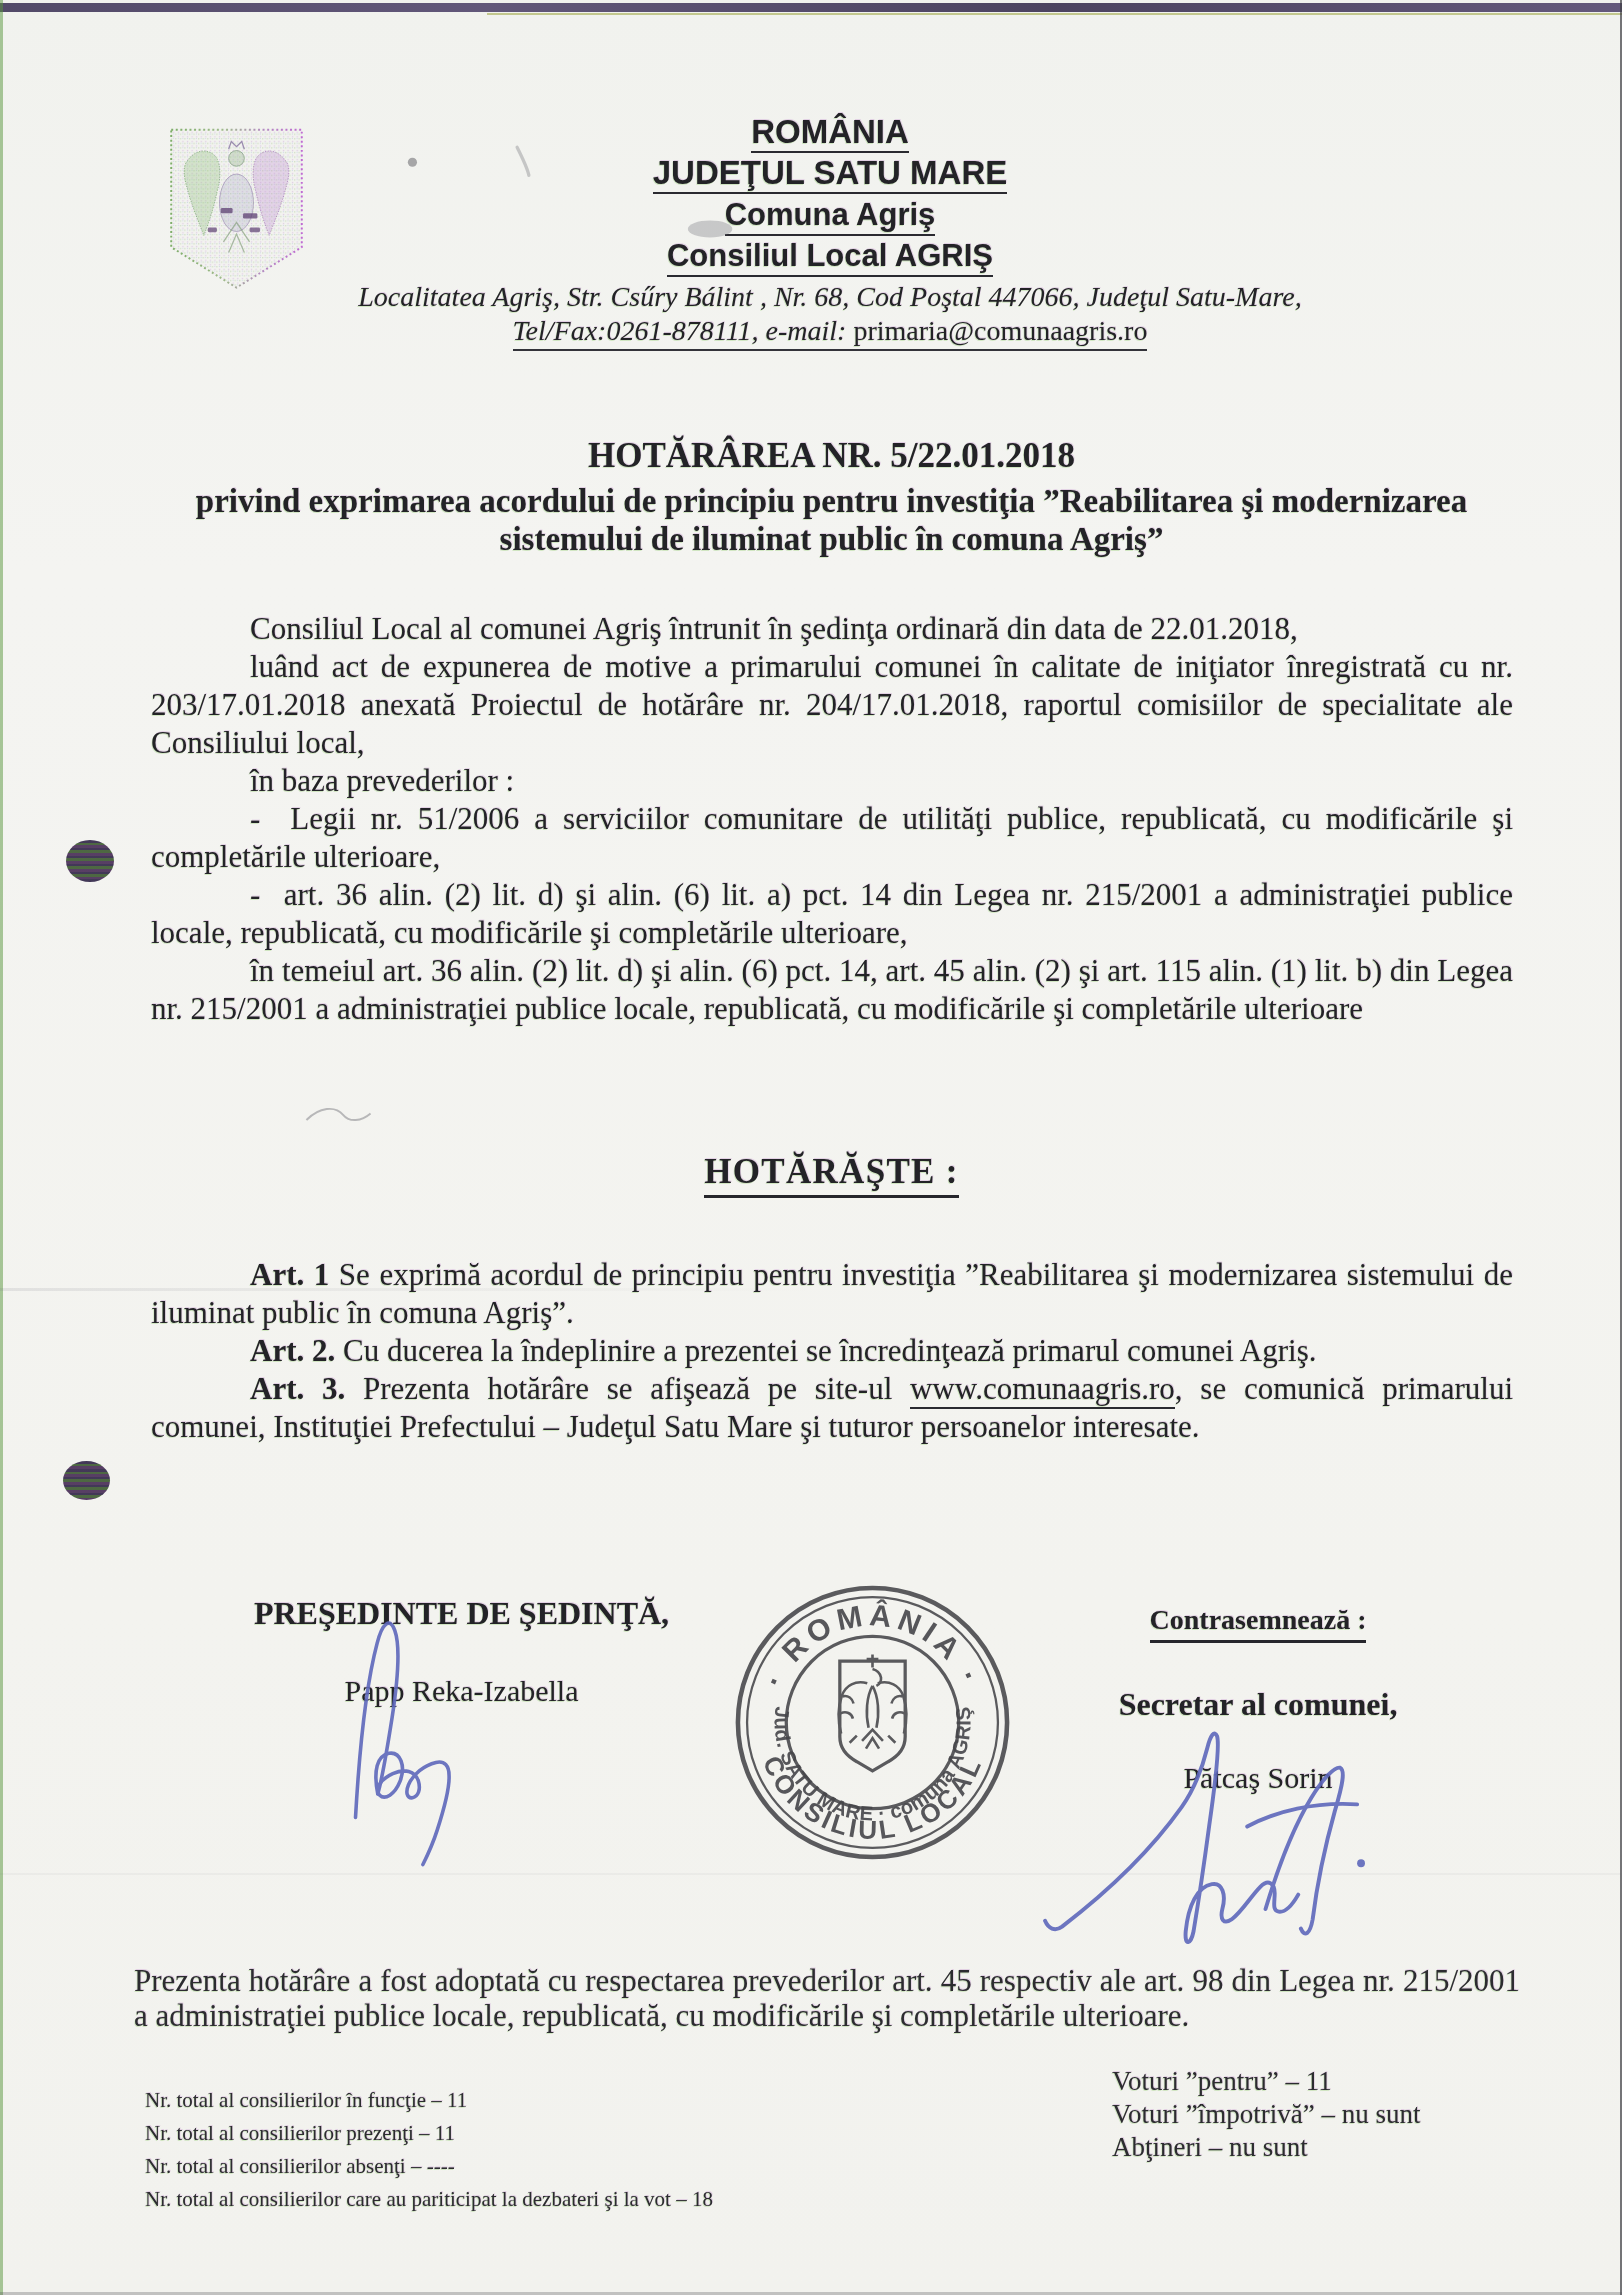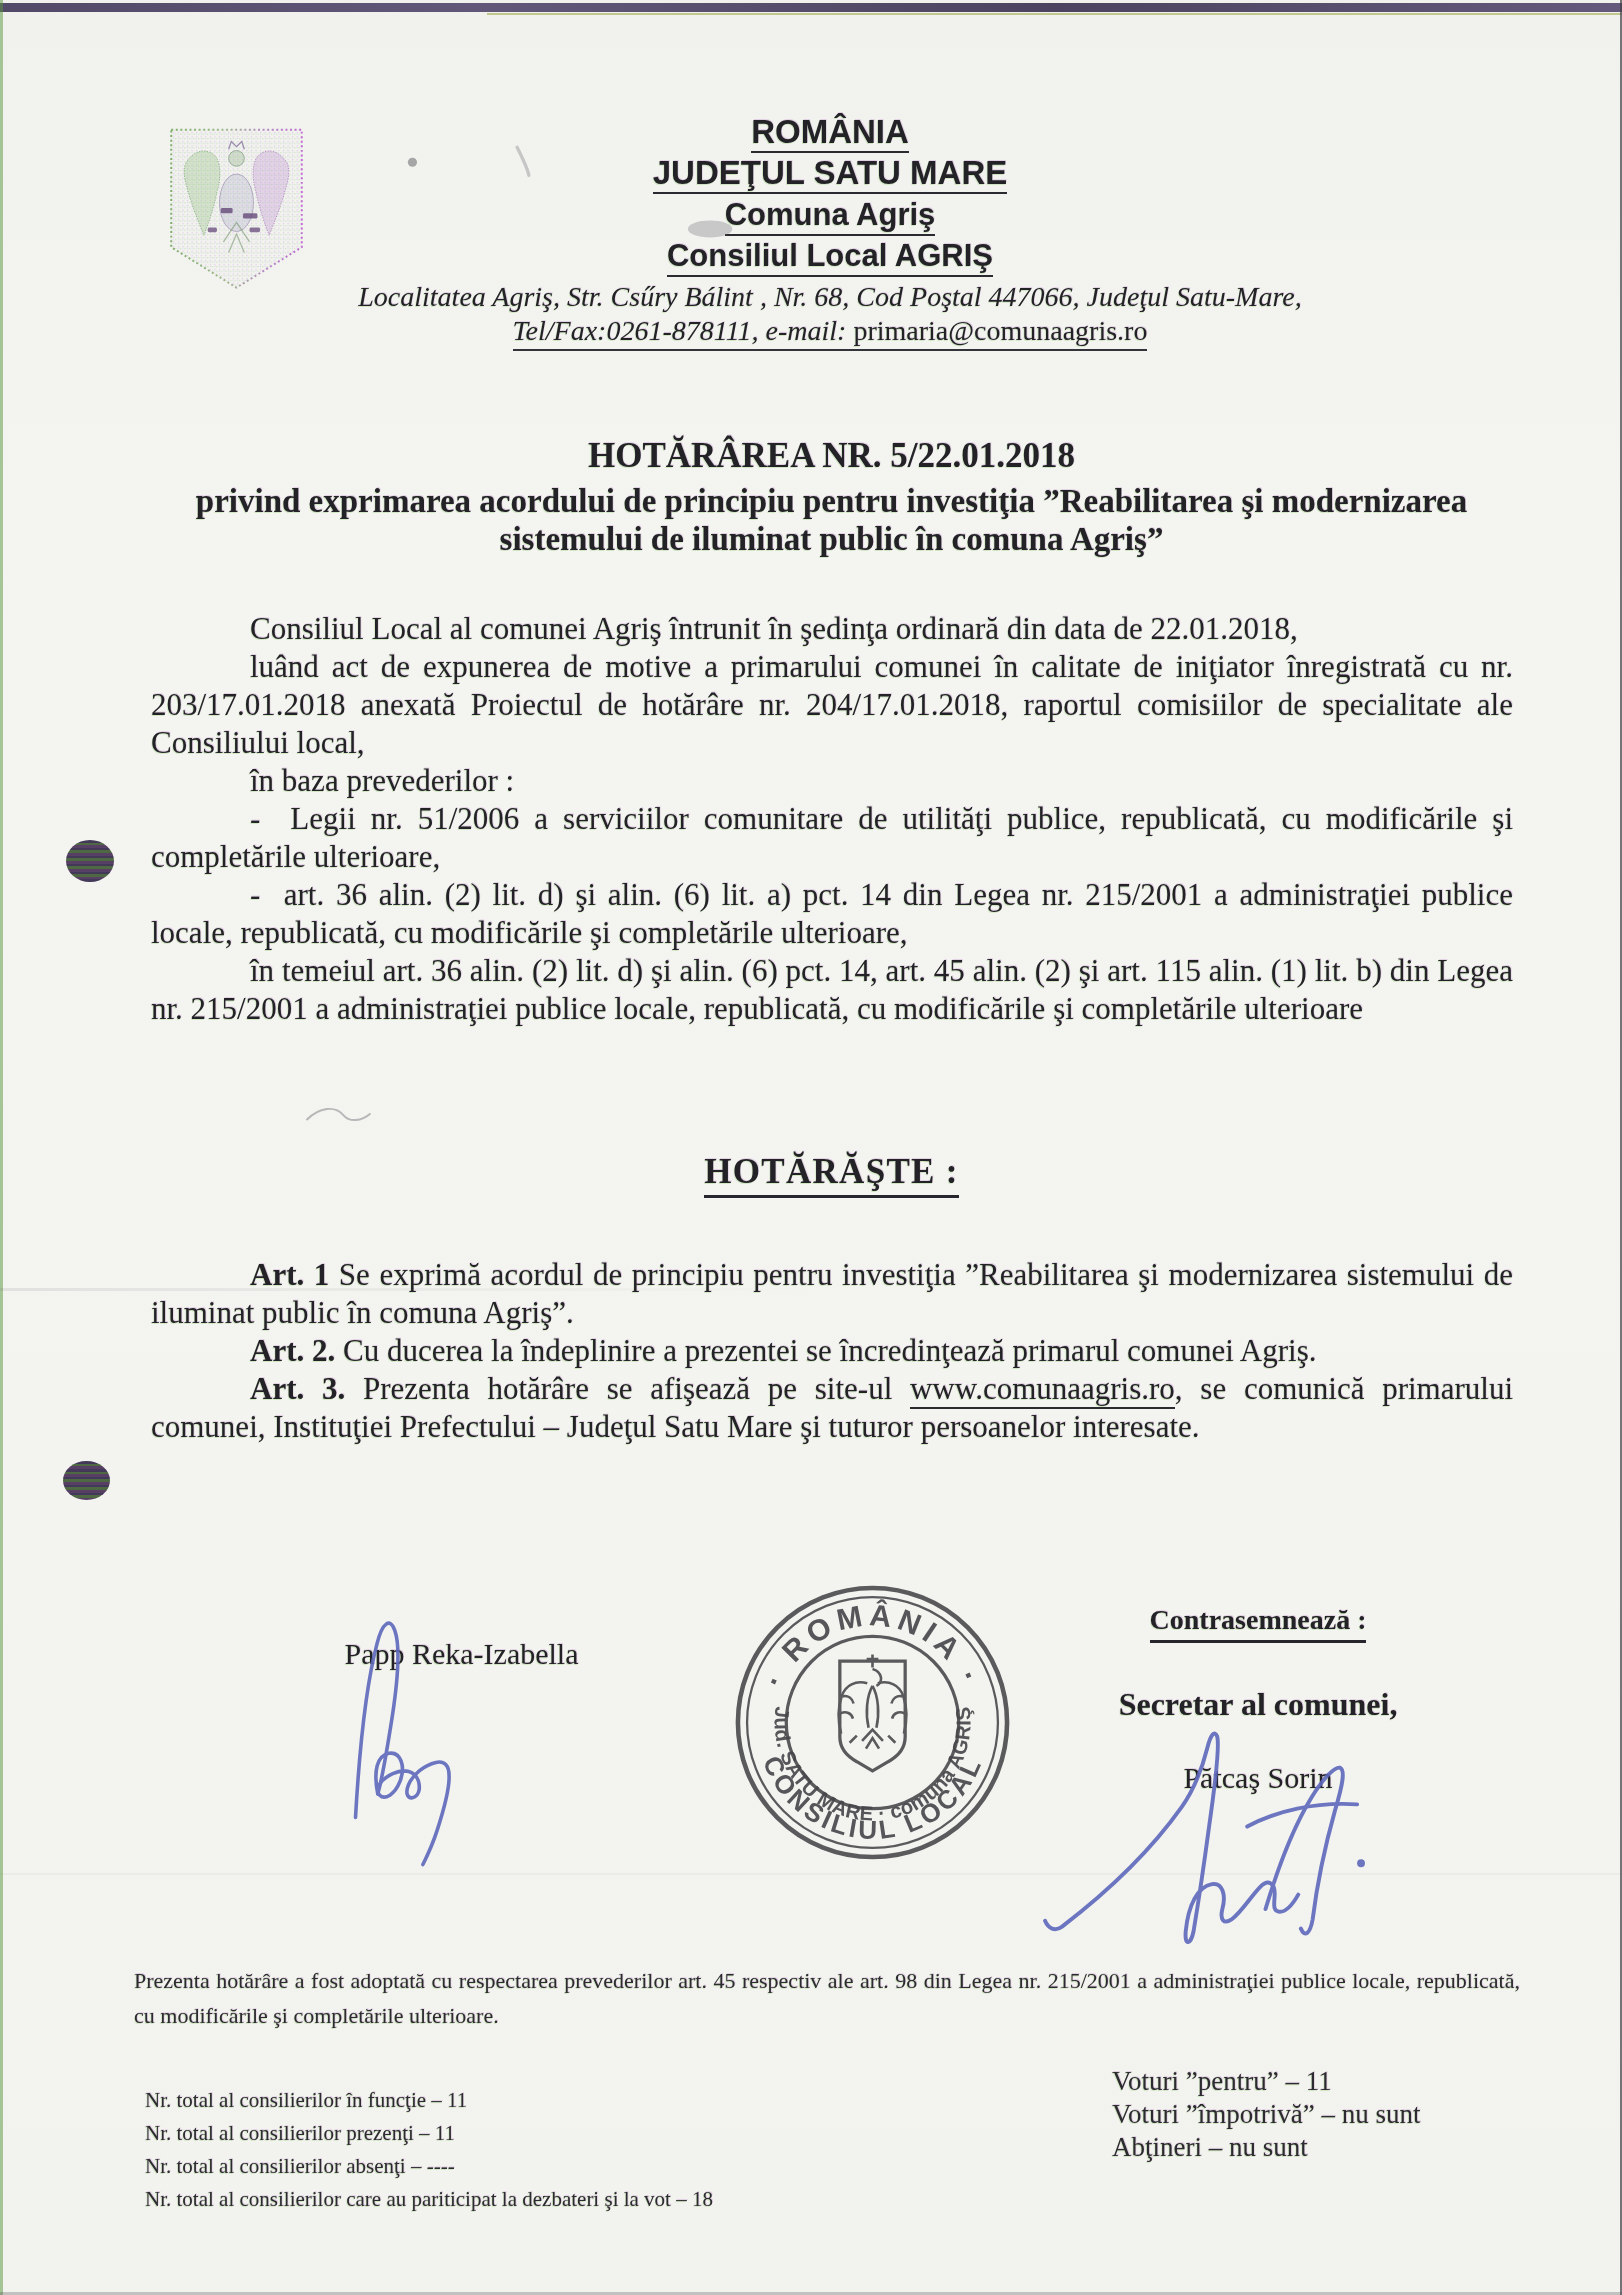--- a/index.html
+++ b/index.html
@@ -49,21 +49,21 @@
   
   .sig-left{position:absolute;left:229px;top:1595px;width:465px;text-align:center;}
   .sig-right{position:absolute;left:1029px;top:1601px;width:458px;text-align:center;}
   .sig-role{font-size:32px;font-weight:bold;line-height:37px;}
   .sig-head{font-size:28px;font-weight:bold;line-height:37px;}
   .sig-head .ul{border-bottom:3.3px solid #26262c;padding-bottom:2px;}
   .sig-left .sig-name{margin-top:42px;font-size:30px;}
   .sig-right .sig-role{margin-top:43px;}
   .sig-right .sig-name{margin-top:38px;font-size:30px;}
   
-  .footer-note{position:absolute;left:134px;top:1963px;width:1386px;font-size:22px;line-height:35px;
+  .footer-note{position:absolute;left:134px;top:1963px;width:1386px;font-size:31px;line-height:35px;
     text-align:justify;color:#2c2c30;}
   .stats-left{position:absolute;left:145px;top:2065px;font-size:21px;line-height:33px;color:#2c2c30;margin-top:19px;}
   .stats-right{position:absolute;left:1112px;top:2065px;font-size:27px;line-height:33px;color:#2c2c30;}
   .stats-left div,.stats-right div{white-space:nowrap;}
   svg{position:absolute;}
   .overlay{pointer-events:none;}
 </style>
 </head>
 <body>
 
@@ -134,20 +134,21 @@
 
   <div class="decide ct"><span class="ul">HOTĂRĂŞTE :</span></div>
 
   <div class="articles ct">
     <p><b>Art. 1</b><span> Se exprimă acordul de principiu pentru investiţia ”Reabilitarea şi modernizarea sistemului de iluminat public în comuna Agriş”.</span></p>
     <p><b>Art. 2.</b><span> Cu ducerea la îndeplinire a prezentei se încredinţează primarul comunei Agriş.</span></p>
     <p><b>Art. 3.</b><span> Prezenta hotărâre se afişează pe site-ul </span><span class="site-link">www.comunaagris.ro</span><span>, se comunică primarului comunei, Instituţiei Prefectului – Judeţul Satu Mare şi tuturor persoanelor interesate.</span></p>
   </div>
 
   <div class="sig-left ct">
+    <div class="sig-role">PREŞEDINTE DE ŞEDINŢĂ,</div>
     <div class="sig-name">Papp Reka-Izabella</div>
   </div>
   <div class="sig-right ct">
     <div class="sig-head"><span class="ul">Contrasemnează :</span></div>
     <div class="sig-role">Secretar al comunei,</div>
     <div class="sig-name">Pătcaş Sorin</div>
   </div>
 
   <svg style="left:734px;top:1584px;" width="277" height="277" viewBox="0 0 424 424">
     <defs>

